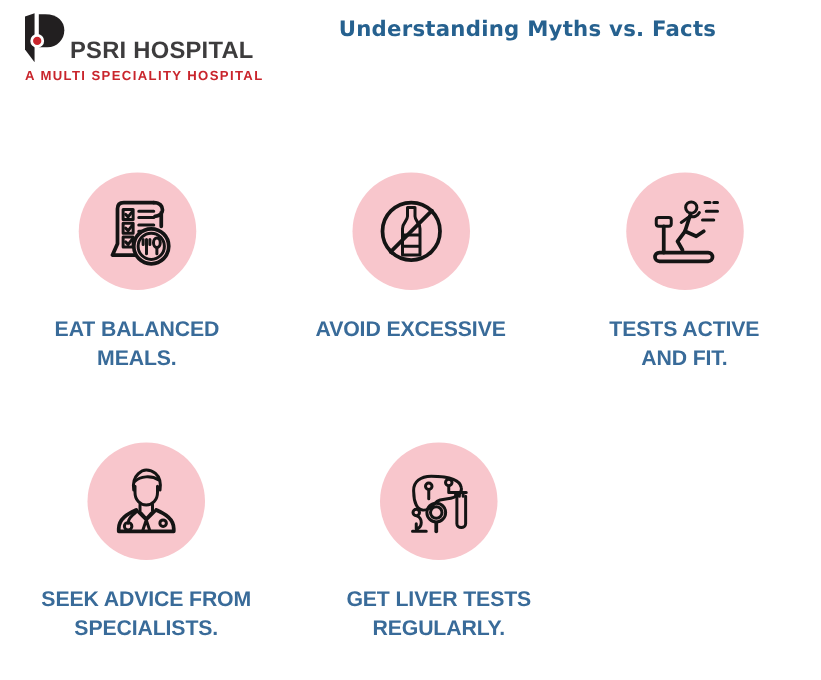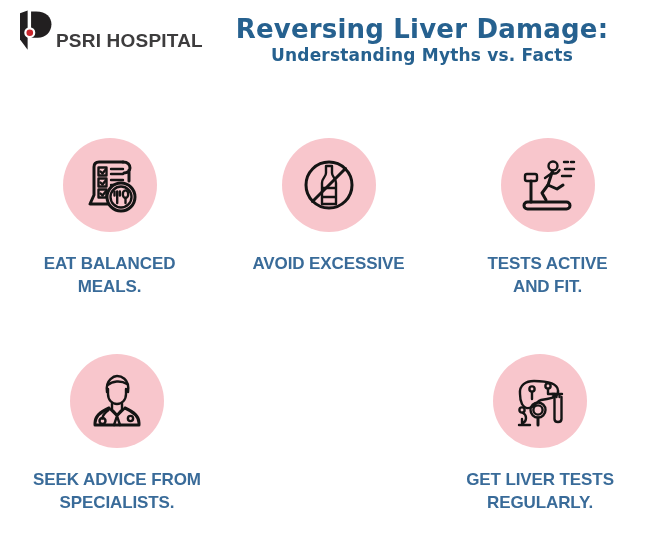--- a/index.html
+++ b/index.html
@@ -24,21 +24,21 @@
   }
 
   .title{
     position:absolute;left:222px;top:14px;width:400px;text-align:center;
     font-family:"DejaVu Sans",sans-serif;font-weight:bold;color:#26618f;
   }
   .title-line1{font-size:26px;line-height:1.2;letter-spacing:.2px;}
   .title-line2{font-size:17px;line-height:1.2;letter-spacing:.2px;}
 
   
-  .row{position:absolute;left:0;width:657px;display:flex;justify-content:space-between;}
+  .row{position:absolute;left:0;width:657px;display:flex;justify-content:flex-start;}
   .row1{top:138px;}
   .row2{top:354px;}
   .row1 .tip{width:219px;}
   .row2 .tip{width:234px;}
   .tip{display:flex;flex-direction:column;align-items:center;}
   .circle{
     width:94px;height:94px;border-radius:50%;background:#f8c6cc;
     display:flex;align-items:center;justify-content:center;flex:0 0 auto;
   }
   .circle svg{width:64px;height:64px;display:block;}
@@ -58,24 +58,24 @@
 
   <div class="logo">
     <div class="logo-top">
       <svg class="logo-mark" viewBox="0 0 40 48">
         <polygon points="0,3 9,0 9,46 0,34" fill="#221f20"></polygon>
         <path d="M13 1 h6 c12 0 18 7 18 15 c0 9 -7 16 -16 16 h-8 z" fill="#221f20"></path>
         <circle cx="11.5" cy="26" r="5.2" fill="#c9252c" stroke="#ffffff" stroke-width="2.6"></circle>
       </svg>
       <div class="brand-name">PSRI HOSPITAL</div>
     </div>
+    <div class="brand-tagline">A MULTI SPECIALITY HOSPITAL</div>
   </div>
 
   <div class="title">
-    <div class="title-line1">Reversing Liver Damage:</div>
     <div class="title-line2">Understanding Myths vs. Facts</div>
   </div>
 
   <div class="row row1">
 
     <div class="tip">
       <div class="circle">
         <svg viewBox="0 0 64 64">
           <path class="ic" d="M45 9 H21 q-5 0 -5 5 V42 l-4 9 h18"></path>
           <path class="ic" d="M45 9 c5 0 7 3 7 6 c0 3 -3 5 -6 5 M51 17 V28"></path>

